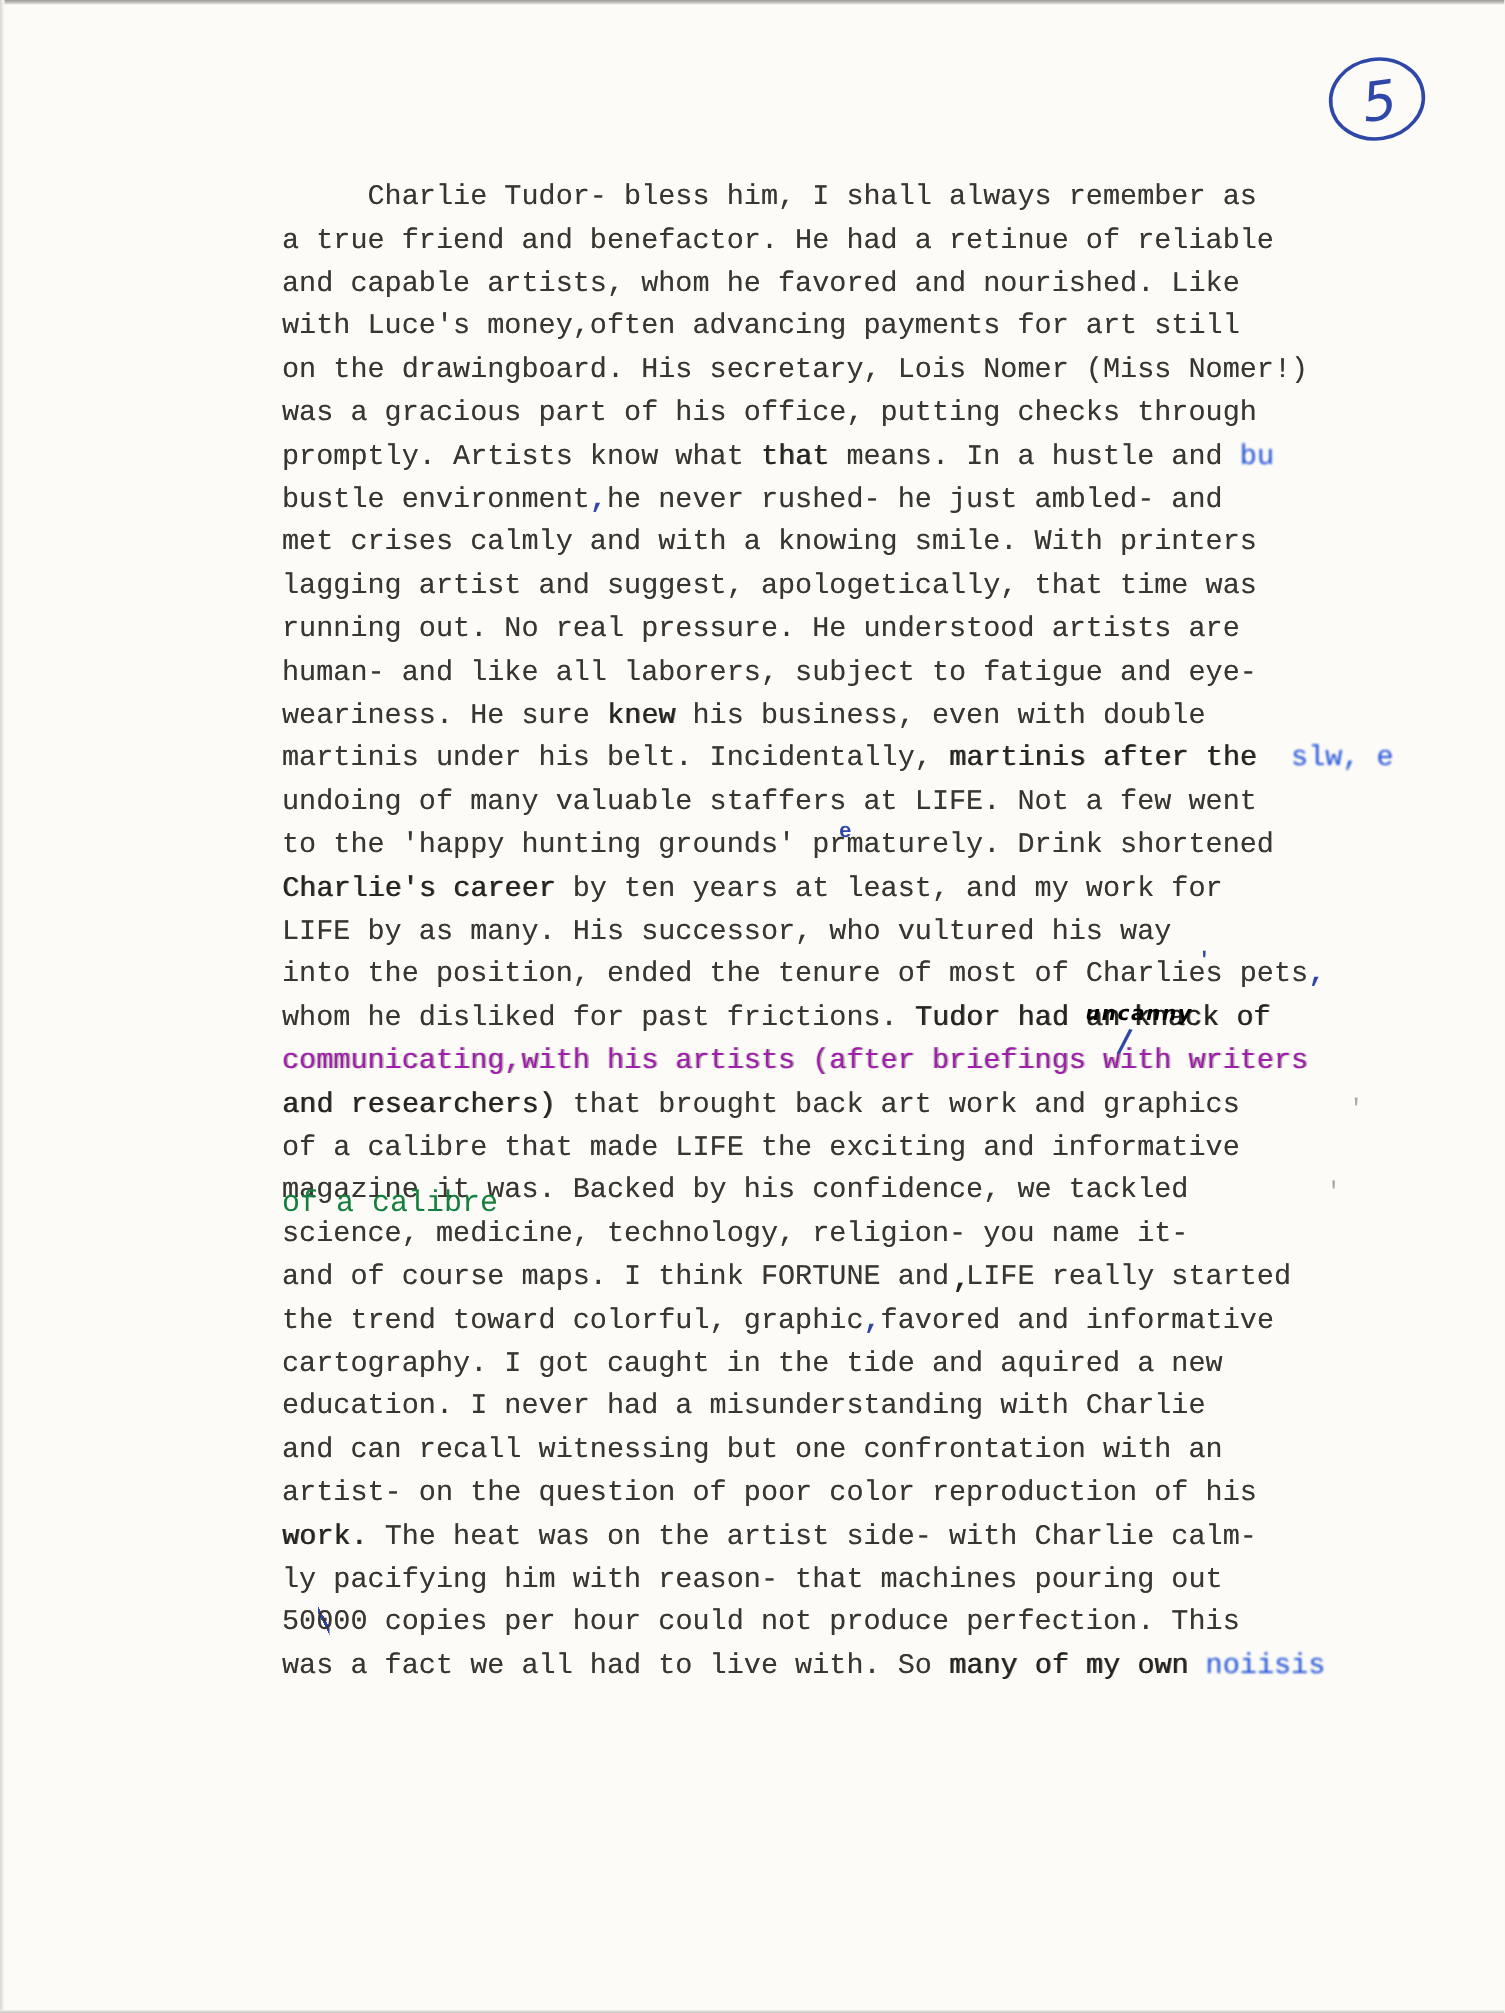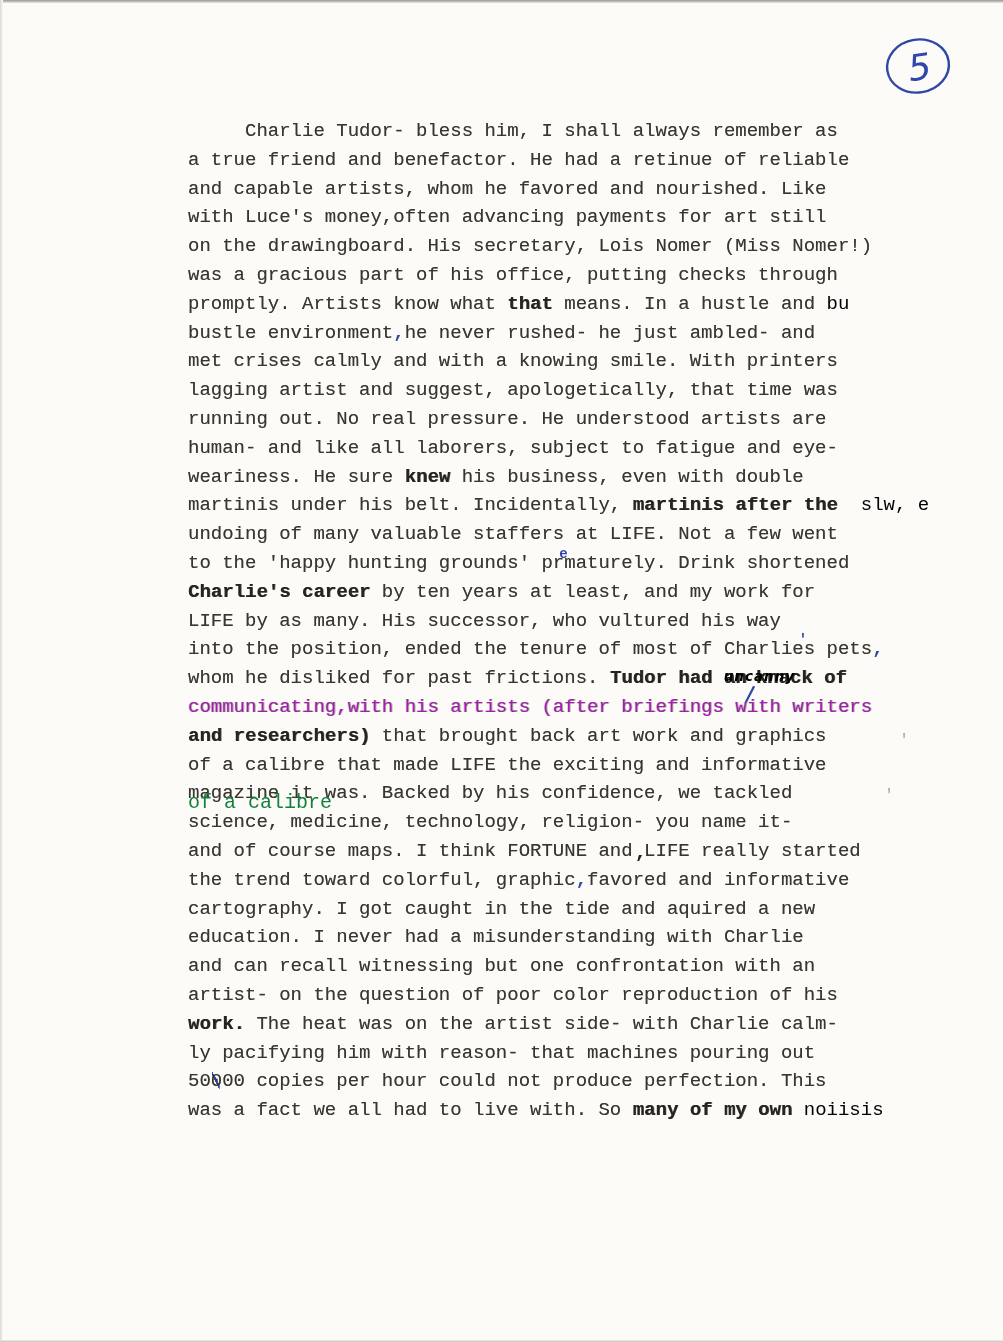--- a/index.html
+++ b/index.html
@@ -17,23 +17,23 @@
     background:linear-gradient(#f1f0ea,#c4c3bd);}
 
   .typed{
     position:absolute;left:188px;top:117px;
     font-size:19px;line-height:28.8px;color:#38362f;
     letter-spacing:0px;
   }
   .line{white-space:pre;height:28.8px;text-shadow:0 0 0.35px rgba(70,66,58,.55);}
 
   .seg-n{}
-  .seg-b{font-weight:bold;color:#26241f;text-shadow:0.6px 0 0 rgba(35,32,28,.7);}
+  .seg-b{font-weight:normal;color:#26241f;text-shadow:0.6px 0 0 rgba(35,32,28,.7);}
   .seg-sm{color:#a21caf;text-shadow:1px 0 0 rgba(90,86,78,.45),-0.7px 0 0 rgba(140,136,128,.35);text-align:center;}
-  .seg-g{color:#000000;filter:blur(0.6px);text-shadow:none;font-weight:normal;}
+  .seg-g{color:#1d4ed8;filter:blur(0.6px);text-shadow:none;font-weight:normal;}
   .seg-hw{color:#2e47a8;font-weight:bold;text-shadow:none;}
   .seg-sup{display:inline-block;width:0;overflow:visible;vertical-align:baseline;
     color:#2e47a8;font-size:14px;font-weight:bold;transform:translate(-5px,-10px);text-shadow:none;}
   .seg-low{display:inline-block;width:0;overflow:visible;font-weight:bold;color:#26241f;
     transform:translate(-9px,2px);}
   .seg-z{position:relative;display:inline-block;
     background:linear-gradient(62deg,transparent 44%,#2e47a8 44%,#2e47a8 57%,transparent 57%);
     background-size:70% 72%;background-repeat:no-repeat;background-position:45% 35%;}
   .seg-ins{display:inline-block;width:9px;overflow:visible;position:relative;text-shadow:none;}
   .ins-slash{position:absolute;left:-1px;top:-3px;color:#2e47a8;font-weight:bold;

